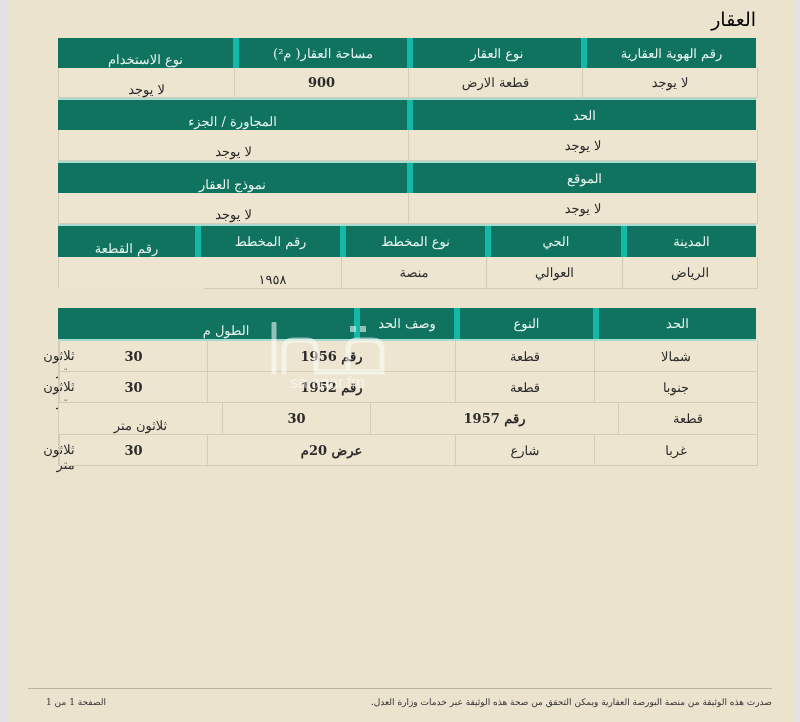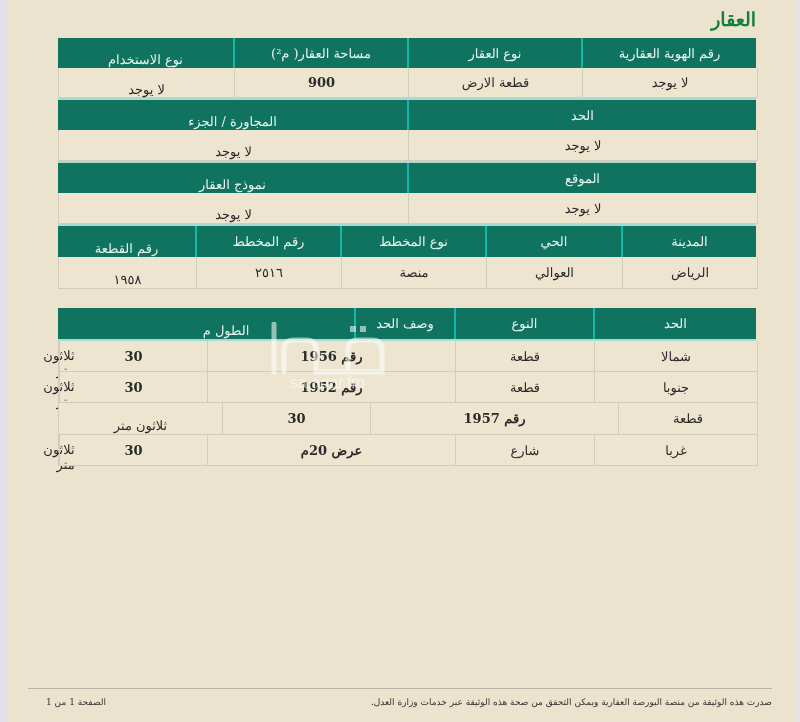--- a/index.html
+++ b/index.html
@@ -4,27 +4,27 @@
 <style>
   html,body{margin:0;padding:0;}
   body{
     width:800px;height:722px;position:relative;overflow:hidden;
     background:#ebe3cd;
     font-family:"DejaVu Serif","Liberation Serif",serif;
     color:#2a2a2a;
   }
   .edge-left{position:absolute;left:0;top:0;width:7px;height:722px;background:#e3dfe8;}
   .edge-right{position:absolute;right:0;top:0;width:4px;height:722px;background:#e6e1e4;}
-  .page-title{position:absolute;right:44px;top:8px;font-size:19px;font-weight:bold;color:#15803d;direction:rtl;}
+  .page-title{position:absolute;right:44px;top:8px;font-size:19px;font-weight:normal;color:#000000;direction:rtl;}
   .tbl{position:absolute;left:58px;width:698px;}
   .row{position:absolute;left:0;width:698px;display:flex;flex-direction:row-reverse;}
   .hdr{background:#0f735f;color:#e8f4ee;font-size:13px;}
   .val{background:#ede5d0;color:#2b2b2b;font-size:13px;}
   .cell{display:flex;align-items:center;justify-content:center;box-sizing:border-box;direction:rtl;}
-  .hdr .cell{border-left:2px solid #14b8a6;}
+  .hdr .cell{border-left:6px solid #14b8a6;}
   .val .cell{border-left:1px solid #d2ccb9;border-bottom:1px solid #d2ccb9;}
   .val .cell:last-child,.hdr .cell:last-child{border-left:none;margin-top:13px;}
   .val{border-left:1px solid #d2ccb9;border-right:1px solid #d2ccb9;}
   .sep{position:absolute;left:58px;width:698px;height:2px;background:#a9dcd0;}
   .num{font-family:"DejaVu Serif",serif;font-weight:bold;font-size:13px;}
   .watermark{position:absolute;left:262px;top:322px;width:130px;height:70px;pointer-events:none;opacity:0.55;text-decoration:underline;}
   .footer-line{position:absolute;left:28px;width:744px;top:688px;height:1px;background:#b8b2a4;}
   .footer-text{position:absolute;top:697px;font-size:9px;color:#333;direction:rtl;}
 </style>
 </head>
@@ -80,21 +80,20 @@
     <div class="cell" style="width:135px">المدينة</div>
     <div class="cell" style="width:136px">الحي</div>
     <div class="cell" style="width:145px">نوع المخطط</div>
     <div class="cell" style="width:145px">رقم المخطط</div>
     <div class="cell" style="width:137px">رقم القطعة</div>
   </div>
   <div class="row val" style="top:31px;height:32px;">
     <div class="cell" style="width:135px">الرياض</div>
     <div class="cell" style="width:136px">العوالي</div>
     <div class="cell" style="width:145px">منصة</div>
-    <div class="cell" style="width:145px">٢٥١٦</div>
     <div class="cell" style="width:137px">١٩٥٨</div>
   </div>
 </div>
 
 <div class="tbl" style="top:308px;height:158px;">
   <div class="sep" style="left:0;top:31px;"></div>
   <div class="row hdr" style="top:0;height:31px;">
     <div class="cell" style="width:163px">الحد</div>
     <div class="cell" style="width:139px">النوع</div>
     <div class="cell" style="width:100px">وصف الحد</div>

